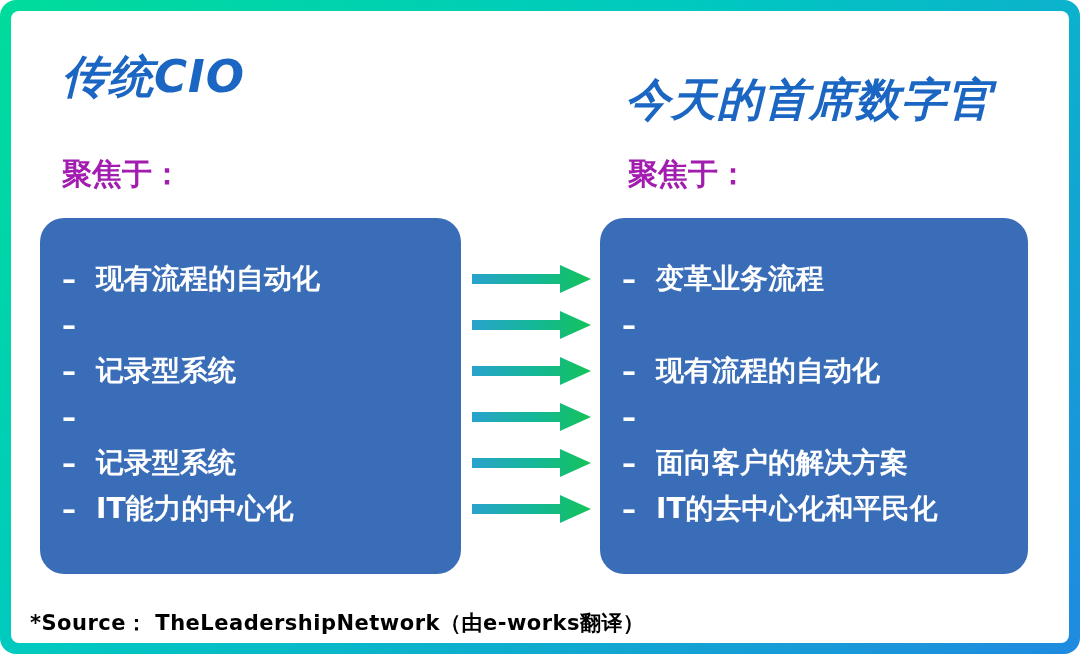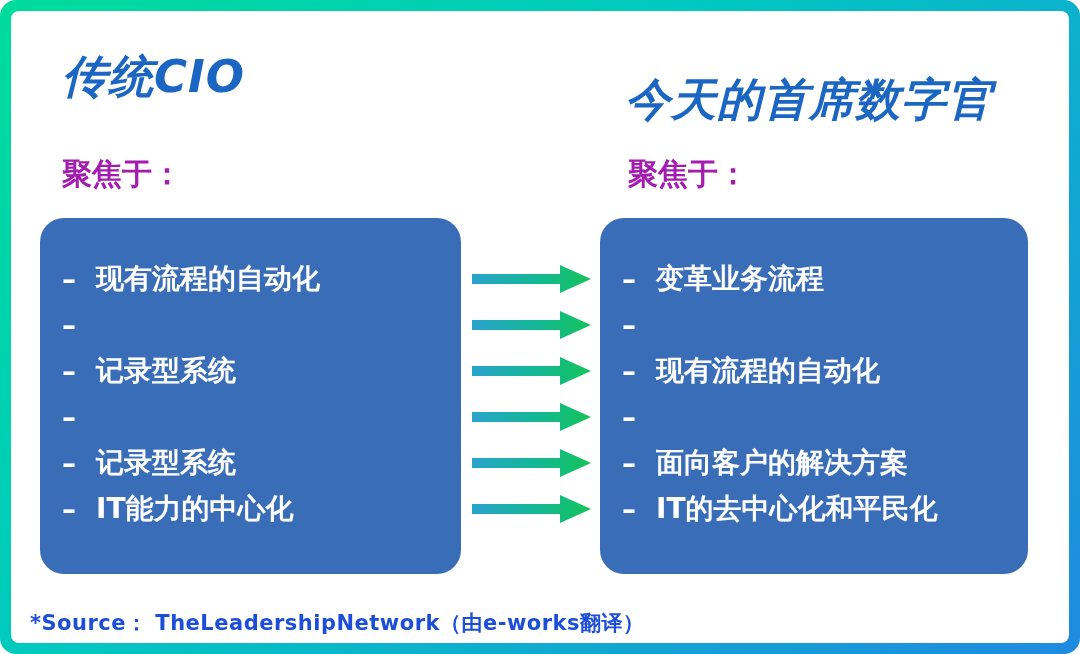--- a/index.html
+++ b/index.html
@@ -89,21 +89,21 @@
     align-items: center;
     justify-content: center;
   }
   .source {
     position: absolute;
     left: 19px;
     top: 598px;
     font-size: 21px;
     font-weight: 600;
     letter-spacing: 0.5px;
-    color: #1d4ed8;
+    color: #000000;
     white-space: nowrap;
   }
   svg.arrow { display: block; }
 </style>
 </head>
 <body>
 
 <div class="frame">
   <div class="card">
 

